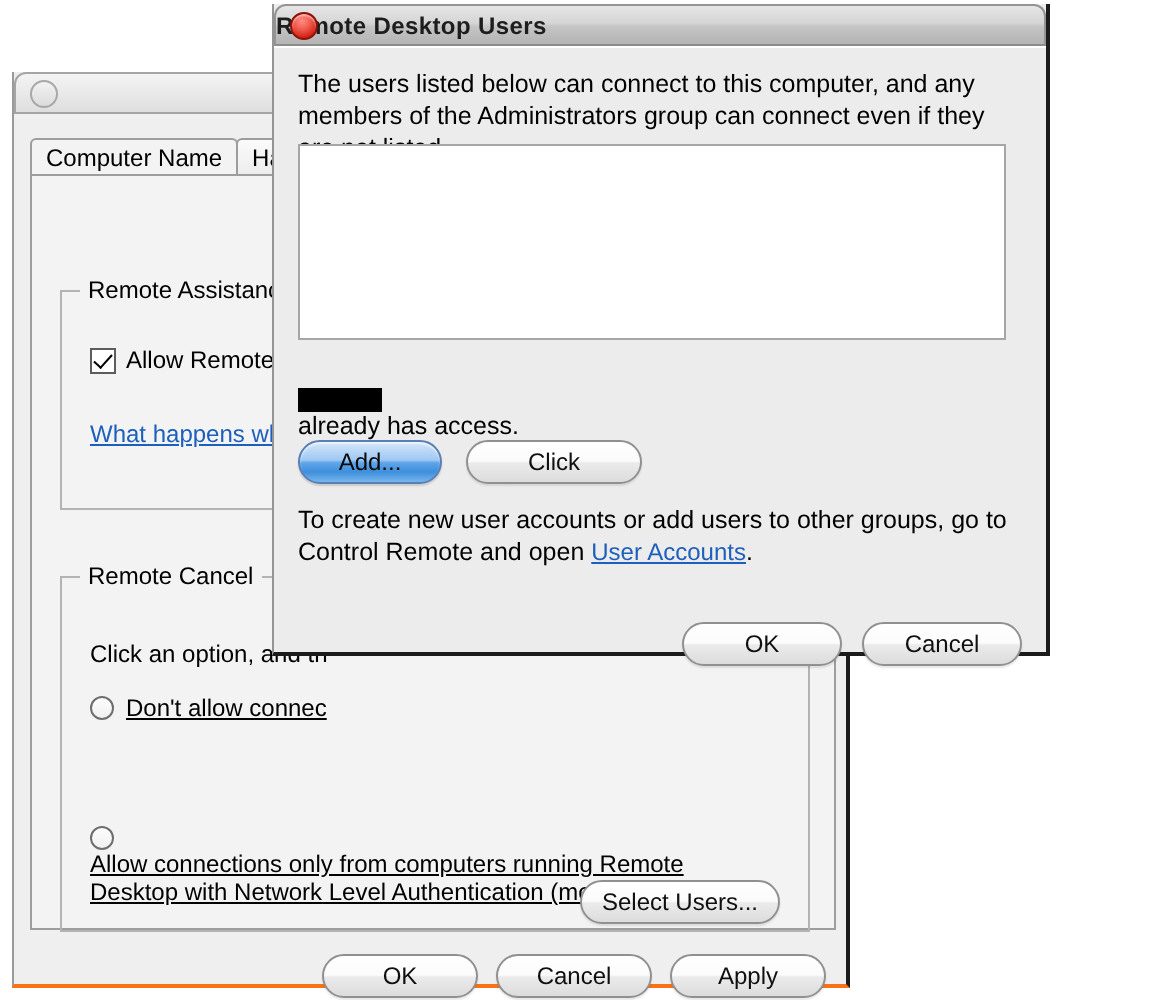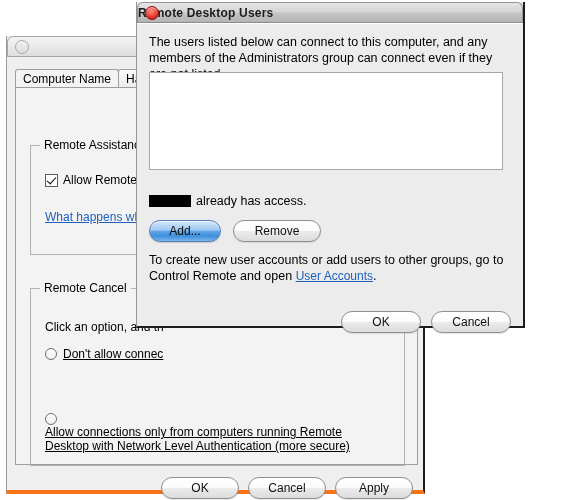--- a/index.html
+++ b/index.html
@@ -61,21 +61,21 @@
   }
 
   
   #bg-window {
     left: 6px;
     top: 36px;
     width: 419px;
     height: 458px;
     border-left: 1px solid #9a9a9a;
     border-right: 2px solid #1c1c1c;
-    border-bottom: 4px solid #f97316;
+    border-bottom: 2px solid #f97316;
   }
   #bg-window .titlebar {
     background: linear-gradient(to bottom, #f3f3f3 0%, #e9e9e9 50%, #dedede 100%);
     border-color: #a5a5a5;
   }
   .bg-body {
     position: absolute;
     left: 0; right: 0; top: 21px; bottom: 0;
     background: #efefef;
   }
@@ -276,21 +276,21 @@
     height: 98px;
     box-sizing: border-box;
     background: #ffffff;
     border: 1px solid #a6a6a6;
   }
   #dlg-access-row {
     position: absolute;
     left: 12px;
     top: 170px;
     display: flex;
-    align-items: center;
+    flex-direction: column;
   }
   .redaction {
     width: 42px;
     height: 12px;
     background: #000000;
     margin-right: 5px;
     flex: none;
   }
   #dlg-access-text { font-size: 12.5px; }
 
@@ -354,20 +354,21 @@
           <span class="radio-label">Don't allow connec</span>
         </div>
 
 
         <div class="radio-row" id="radio-3" style="width:310px">
           <div class="radio"></div>
           <span class="radio-label">Allow connections only from computers running Remote Desktop with Network Level Authentication (more secure)</span>
         </div>
 
 
+        <div class="btn" id="btn-select-users">Select Users...</div>
       </div>
 
     </div>
 
     <div class="bottom-btns">
       <div class="btn">OK</div>
       <div class="btn">Cancel</div>
       <div class="btn">Apply</div>
     </div>
 
@@ -386,21 +387,21 @@
 
     <div class="userlist"></div>
 
     <div id="dlg-access-row">
       <div class="redaction"></div>
       <span id="dlg-access-text">already has access.</span>
     </div>
 
     <div id="dlg-action-btns">
       <div class="btn default" id="btn-add">Add...</div>
-      <div class="btn" id="btn-remove">Remove</div>
+      <div class="btn" id="btn-remove">Click</div>
     </div>
 
     <div class="dlg-text" id="dlg-create"><span>To create new user accounts or add users to other groups, go to Control Remote and open </span><span class="link">User Accounts</span><span>.</span></div>
 
     <div id="dlg-footer-btns">
       <div class="btn">OK</div>
       <div class="btn">Cancel</div>
     </div>
 
   </div>

